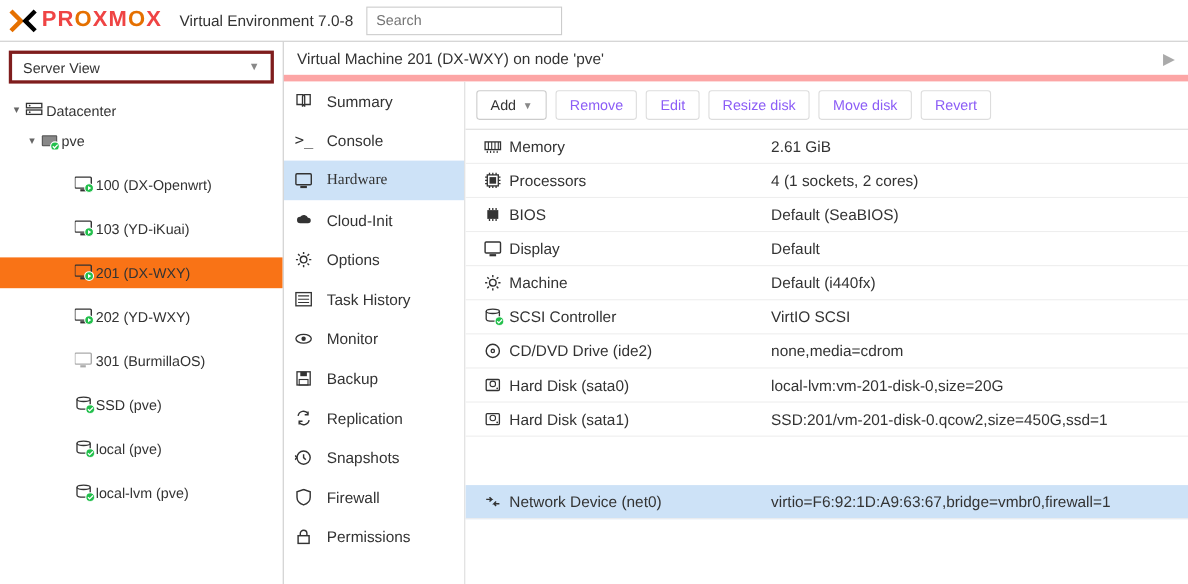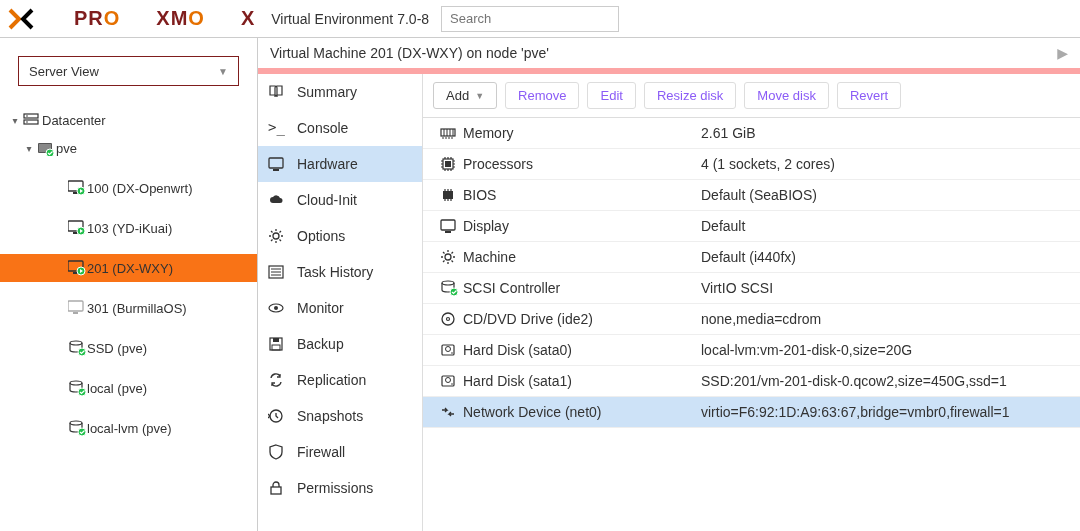--- a/index.html
+++ b/index.html
@@ -1,50 +1,50 @@
 <!DOCTYPE html>
 <html><head>
 <meta charset="utf-8">
 <style>
 * { box-sizing: border-box; margin: 0; padding: 0; }
 body { font-family: "Helvetica Neue", Arial, sans-serif; font-size: 13px; color: #333; background: #fff; width: 1080px; height: 531px; overflow: hidden; position: relative; }
 .topbar { height: 38px; display: flex; align-items: center; border-bottom: 1px solid #ccc; padding-left: 8px; }
 .logo { display: flex; align-items: center; gap: 4px; margin-right: 8px; }
 .logo-text { font-weight: 900; font-size: 20px; letter-spacing: 1px; }
-.logo-text .p { color: #7f1d1d; margin-left: 36px; }
+.logo-text .p { color: #ef4444; }
 .logo-text .o { color: #e57000; }
 .ver { font-size: 14px; color: #333; margin-left: 8px; }
 .search { margin-left: 12px; border: 1px solid #ccc; height: 26px; width: 178px; padding: 0 8px; font-size: 13px; }
 .shell { display: flex; height: calc(531px - 38px); }
 .left { width: 258px; border-right: 1px solid #ccc; display: flex; flex-direction: column; }
-.serverview { height: 30px; border: 1px solid #7f1d1d; margin: 18px; display: flex; align-items: center; justify-content: space-between; padding: 0 10px; background: #fff; cursor: pointer; }
+.serverview { height: 30px; border: 3px solid #7f1d1d; margin: 8px; display: flex; align-items: center; justify-content: space-between; padding: 0 10px; background: #fff; cursor: pointer; }
 .tree { flex: 1; overflow: auto; padding-top: 2px; }
 .tree-row { display: flex; align-items: center; height: 28px; padding-left: 8px; cursor: pointer; white-space: nowrap; }
 .tree-row.sel { background: #f97316; }
 .tree-row .ico { width: 20px; display: inline-flex; justify-content: center; }
 .tree-row .exp { width: 14px; display: inline-flex; justify-content: center; color: #666; font-size: 10px; }
 .depth1 { padding-left: 22px; }
 .depth2 { padding-left: 53px; margin-top: 12px; }
 .right { flex: 1; display: flex; flex-direction: column; position: relative; }
 .titlebar { height: 36px; display: flex; align-items: center; padding: 0 12px; font-size: 14px; border-bottom: 6px solid #fca5a5; justify-content: space-between; }
 .titlebar .scroller { color: #aaa; font-size: 14px; }
 .panes { display: flex; flex: 1; overflow: hidden; }
 .subnav { width: 165px; border-right: 1px solid #ddd; overflow: auto; }
 .subnav-row { display: flex; align-items: center; height: 36px; padding: 0 10px; gap: 11px; cursor: pointer; font-size: 14px; }
-.subnav-row.sel { background: #cde2f7; }
+.subnav-row.sel { background: #cde2f7; font-family: Liberation Serif, serif; }
 .subnav-row .ico { width: 18px; display: inline-flex; justify-content: center; color: #333; }
 .content { flex: 1; display: flex; flex-direction: column; overflow: hidden; }
 .toolbar { height: 44px; display: flex; align-items: center; gap: 8px; padding: 0 10px; border-bottom: 1px solid #ddd; }
 .btn { border: 1px solid #ccc; background: #fff; padding: 5px 12px; border-radius: 3px; font-size: 13px; cursor: pointer; color: #333; }
 .btn:disabled, .btn.disabled { color: #8b5cf6; border-color: #ddd; cursor: default; }
 .btn.add { display: flex; align-items: center; gap: 6px; }
 .btn.add .caret { font-size: 9px; color: #888; }
 .grid { flex: 1; overflow: auto; }
 .grid-row { display: flex; align-items: center; height: 31px; padding: 0 12px; border-bottom: 1px solid #eee; font-size: 14px; }
-.grid-row.sel { background: #cde2f7; }
+.grid-row.sel { background: #cde2f7; margin-top: 44px; }
 .grid-row .gico { width: 28px; display: inline-flex; justify-content: center; color: #333; }
 .grid-row .gkey { width: 238px; }
 .grid-row .gval { flex: 1; }
 svg { display: block; }
 </style>
 </head>
 <body>
 
 <svg width="0" height="0" style="position:absolute">
   <defs>
@@ -253,20 +253,29 @@
             <svg width="18" height="16" viewBox="0 0 18 16">
               <use href="#i-vm-running"></use>
             </svg>
           </span>
           <span>201 (DX-WXY)</span>
         </div>
         <div class="tree-row depth2">
           <span class="exp"></span>
           <span class="ico">
             <svg width="18" height="16" viewBox="0 0 18 16">
+              <use href="#i-vm-running"></use>
+            </svg>
+          </span>
+          <span>202 (YD-WXY)</span>
+        </div>
+        <div class="tree-row depth2">
+          <span class="exp"></span>
+          <span class="ico">
+            <svg width="18" height="16" viewBox="0 0 18 16">
               <use href="#i-vm-stopped"></use>
             </svg>
           </span>
           <span>301 (BurmillaOS)</span>
         </div>
         <div class="tree-row depth2">
           <span class="exp"></span>
           <span class="ico">
             <svg width="18" height="16" viewBox="0 0 18 16">
               <use href="#i-storage"></use>

